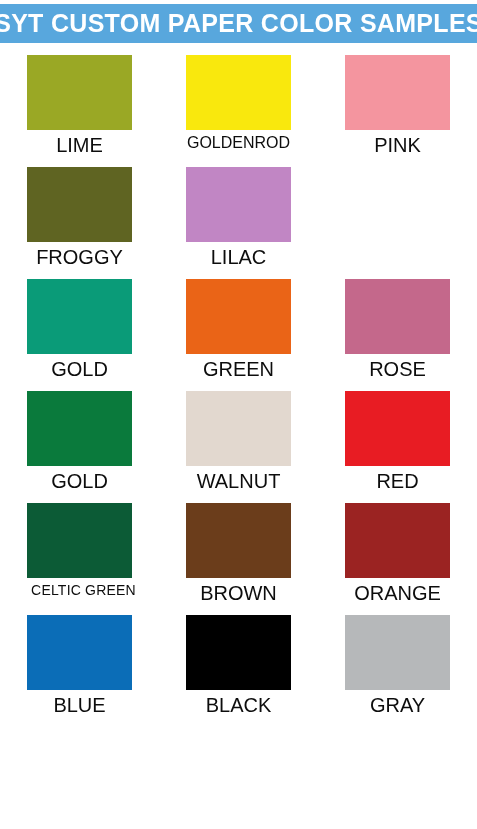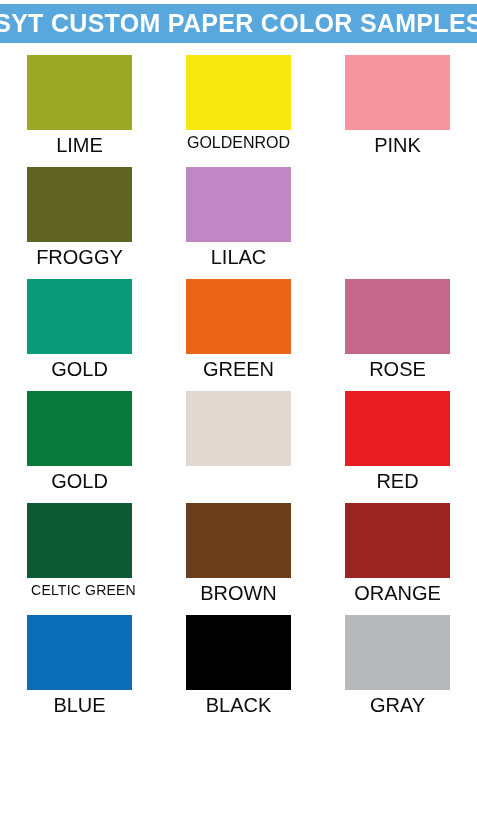--- a/index.html
+++ b/index.html
@@ -140,20 +140,21 @@
           <div class="swatch-label">ROSE</div>
         </div>
       </div>
       <div class="grid-row">
         <div class="cell">
           <div class="swatch" style="background-color: rgb(10, 122, 60);"></div>
           <div class="swatch-label">GOLD</div>
         </div>
         <div class="cell">
           <div class="swatch" style="background-color: rgb(226, 216, 207);"></div>
+          <div class="swatch-label">WALNUT</div>
         </div>
         <div class="cell">
           <div class="swatch" style="background-color: rgb(232, 28, 35);"></div>
           <div class="swatch-label">RED</div>
         </div>
       </div>
       <div class="grid-row">
         <div class="cell">
           <div class="swatch" style="background-color: rgb(12, 91, 54);"></div>
           <div class="swatch-label small">CELTIC GREEN</div>

